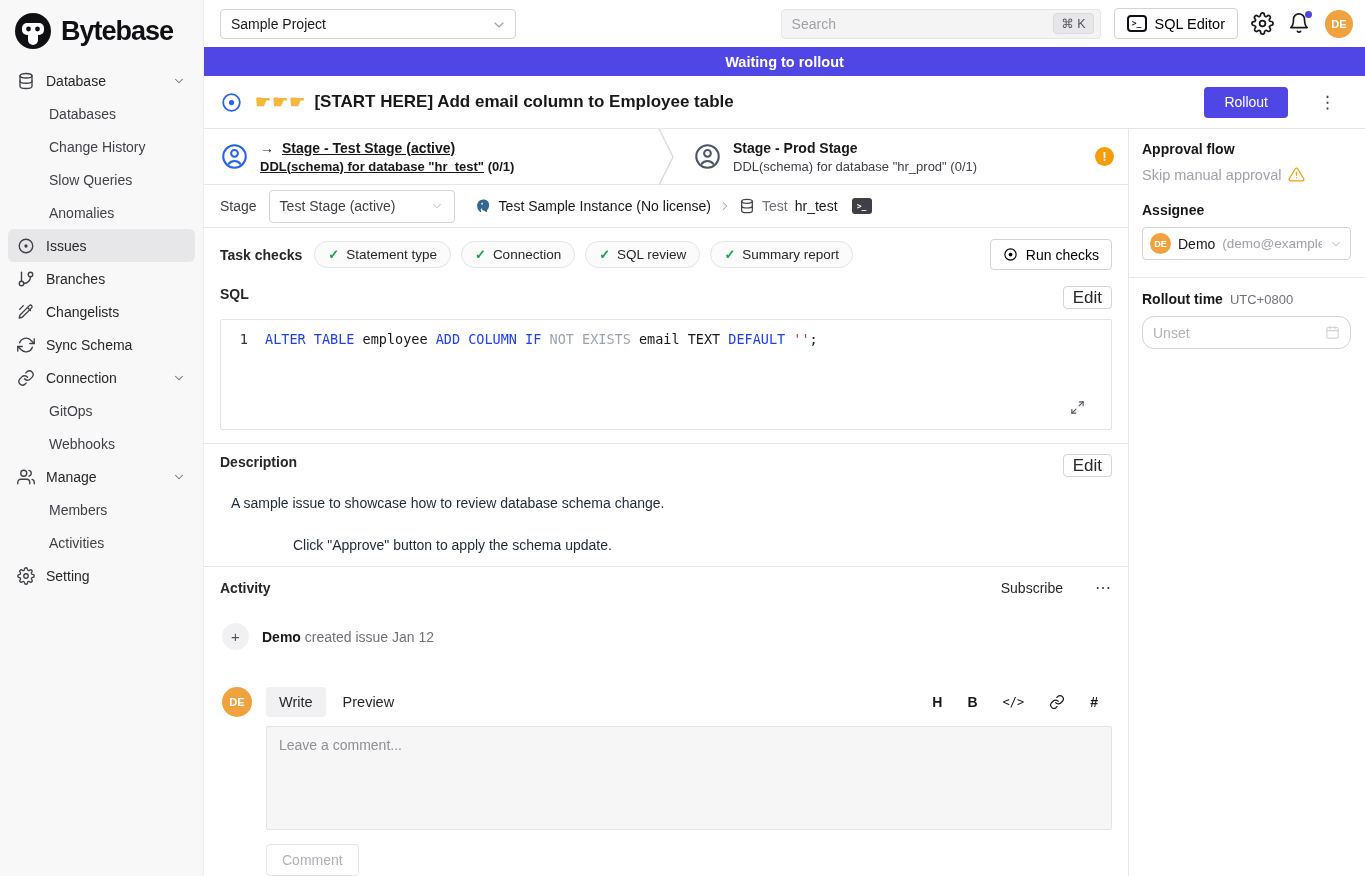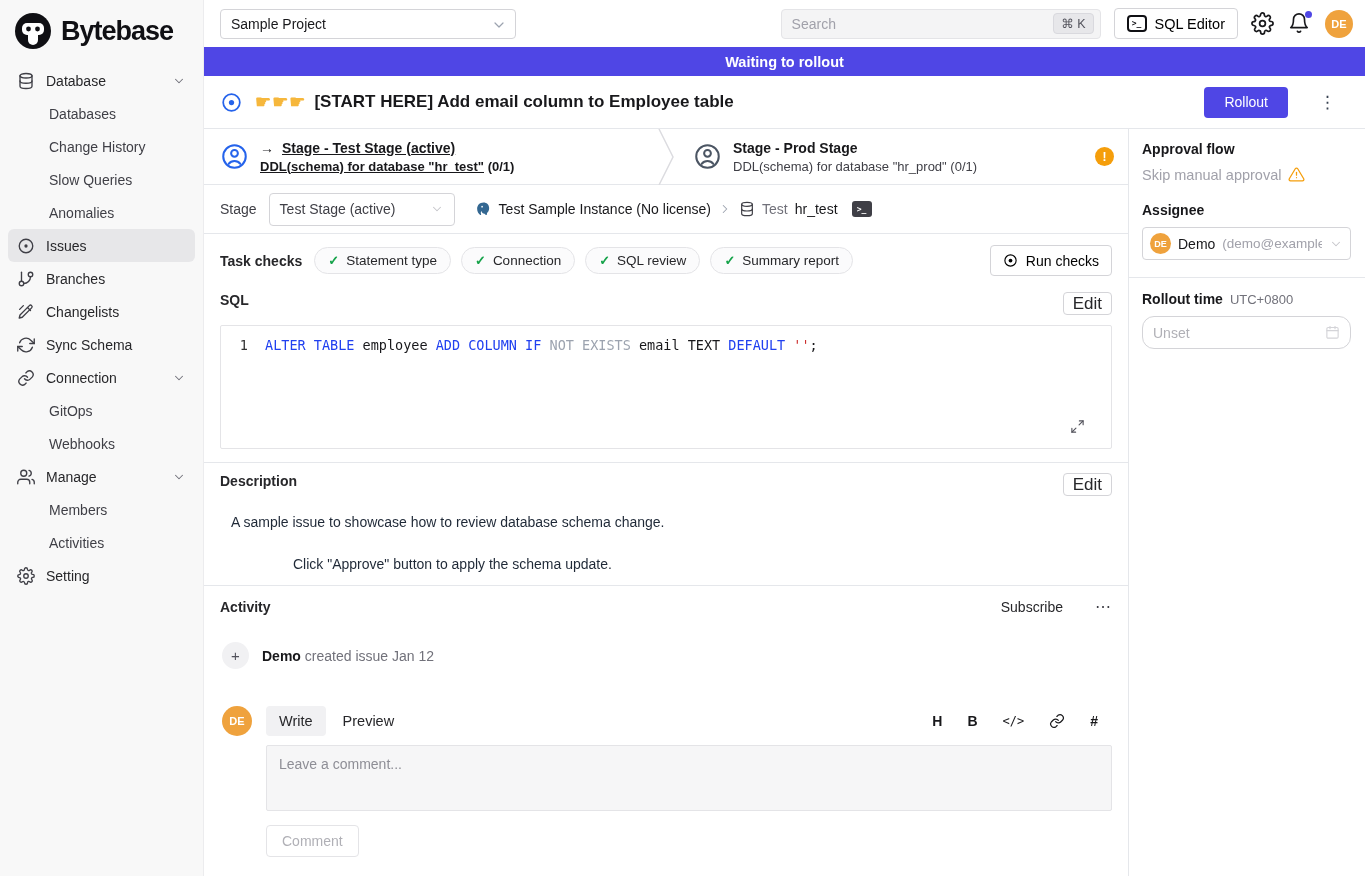--- a/index.html
+++ b/index.html
@@ -133,21 +133,21 @@
   .comment{display:flex;gap:14px;margin:37px 16px 0 18px}
   .c-avatar{width:30px;height:30px;border-radius:50%;background:var(--avatar);color:#fff;font-size:11px;font-weight:700;display:flex;align-items:center;justify-content:center;position:relative;flex-shrink:0}
   .c-body{flex:1;min-width:0}
   .c-tabs{display:flex;align-items:center;gap:4px}
   .c-tab{padding:7px 13px;border-radius:4px;font-size:14.5px;color:#27272a;cursor:pointer}
   .c-tab.active{background:#f1f1f3}
   .c-tools{margin-left:auto;display:flex;align-items:center;gap:25px;padding-right:14px;color:#18181b}
   .tool{font-weight:700;font-size:14px;cursor:pointer}
   .tool.code{font-family:"DejaVu Sans Mono",monospace;font-weight:400;font-size:12px}
   .tool-ic{width:16px;height:16px;cursor:pointer}
-  .c-textarea{margin-top:9px;width:100%;height:66px;background:#f6f6f7;border:1px solid #e4e4e7;border-radius:2px;resize:none;
+  .c-textarea{margin-top:9px;width:100%;height:104px;background:#f6f6f7;border:1px solid #e4e4e7;border-radius:2px;resize:none;
     font:inherit;padding:10px 12px;color:var(--txt);outline:none}
   .c-textarea::placeholder{color:#8e8e96}
   .comment-btn{margin-top:11px;height:32px;border:1px solid #e4e4e7;border-radius:4px;background:#fff;color:#b0b0b6;font-size:14px;padding:0 15px;cursor:default}
 
   
   .rp-title{font-weight:700;color:#18181b}
   .rp-skip{margin-top:9px;display:flex;align-items:center;gap:7px;color:#a1a1aa;font-size:14.5px}
   .warn-tri{width:17px;height:17px;color:var(--warning)}
   .rp-assignee{margin-top:19px}
   .assignee-select{margin-top:9px;height:33px;border:1px solid var(--border2);border-radius:4px;display:flex;align-items:center;gap:7px;padding:0 7px;cursor:pointer;overflow:hidden}

